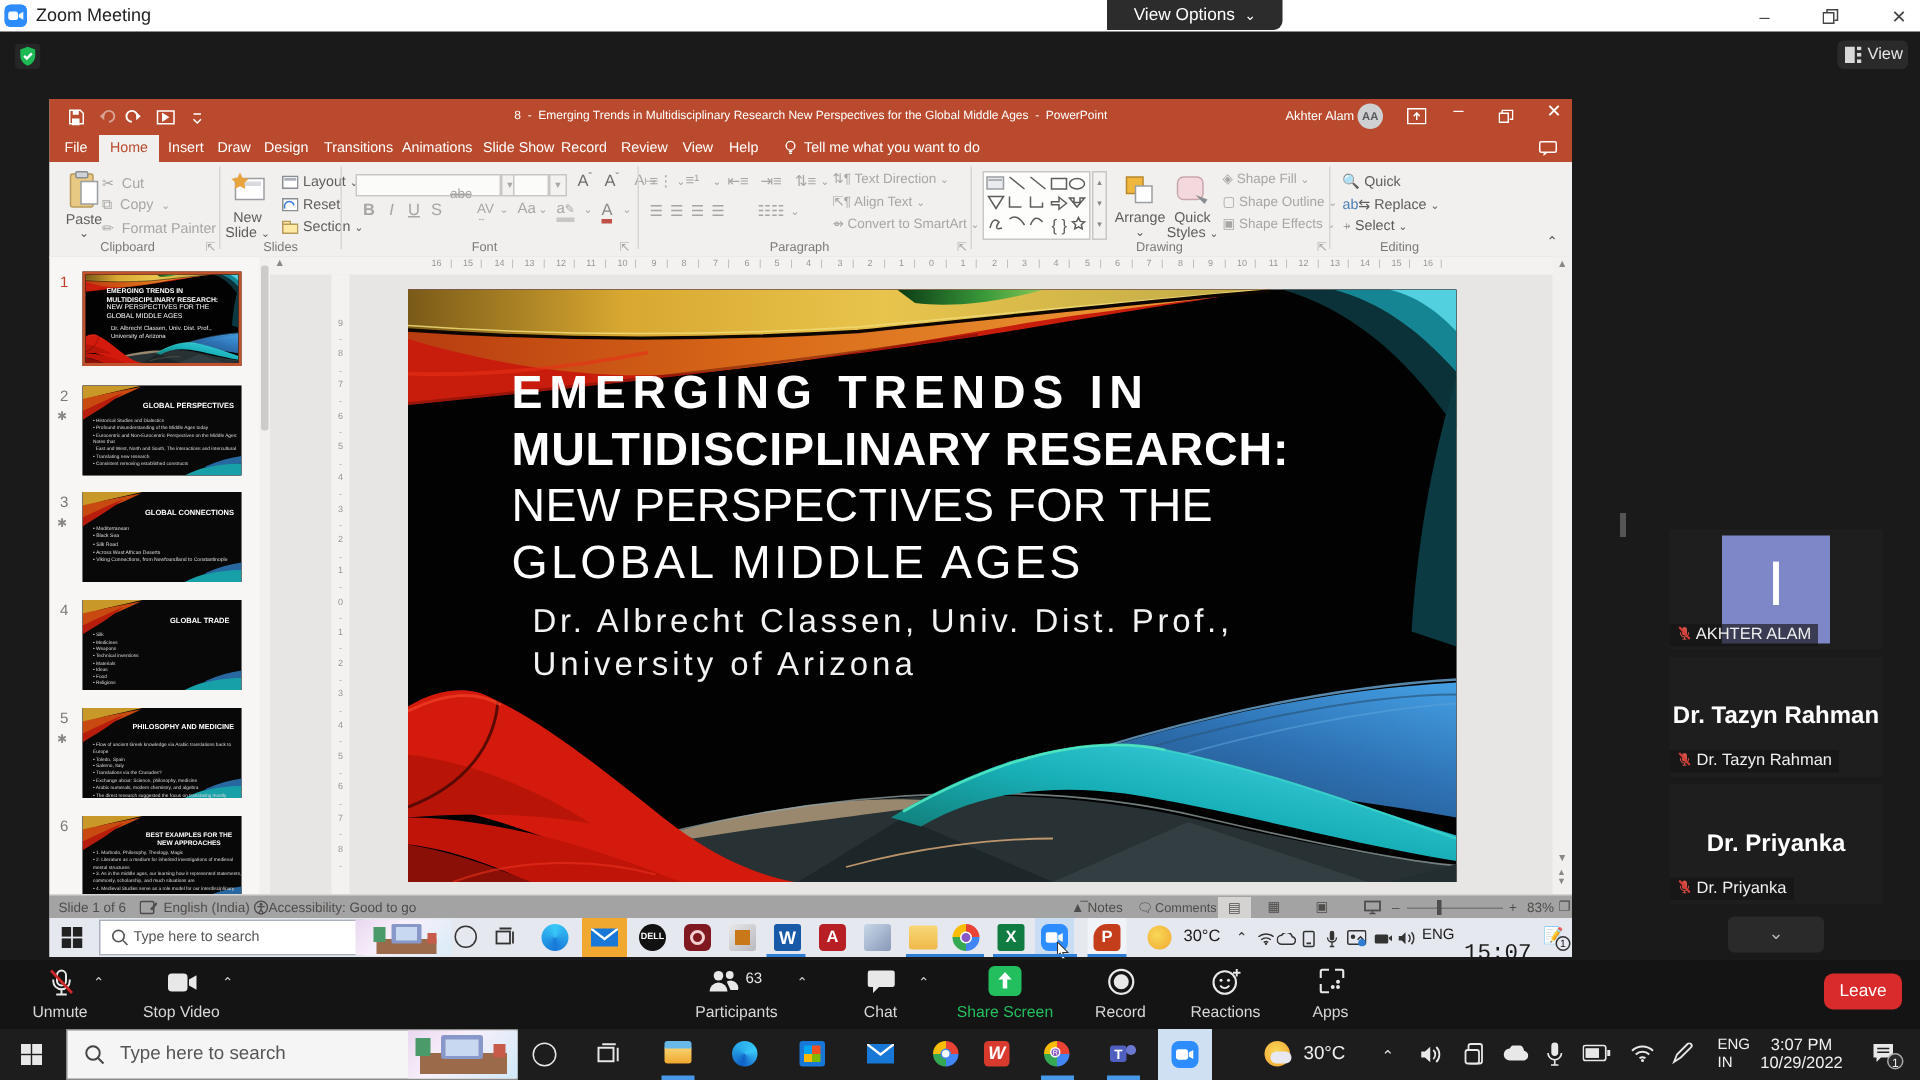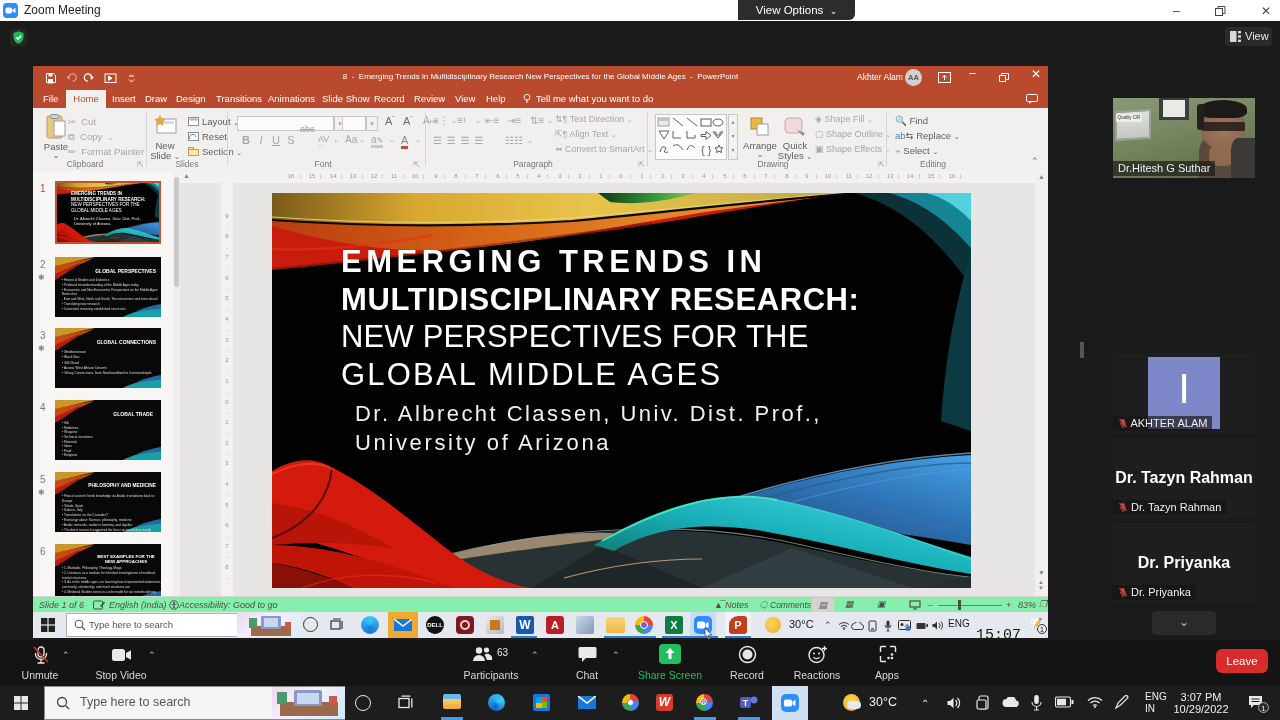--- a/index.html
+++ b/index.html
@@ -26,21 +26,21 @@
   .rbt { font-size:9.5px; color:#5f5d5b; }
   .gray { color:#a8a6a4; }
   
   #thumbs { left:0; top:105px; width:147px; height:425px; background:#f7f6f5; }
   .thumbnum { font-size:10px; color:#7a7876; }
   .thumb { left:22px; width:106px; height:60px; background:#0b0b0b; overflow:hidden; }
   
   #rside { left:147px; top:105px; width:868px; height:425px; background:#e8e6e4; }
   #slide { width:699px; height:395px; background:#000; overflow:hidden; }
   
-  #ppt-status { left:0; top:530px; width:1015px; height:16px; background:#86efac; border-top:1px solid #d8d6d4; font-size:9px; color:#4f4d4b;font-style:italic; }
+  #ppt-status { left:0; top:530px; width:1015px; height:16px; background:#a3a3a3; border-top:1px solid #d8d6d4; font-size:9px; color:#4f4d4b; }
   #ppt-task { left:0; top:546px; width:1015px; height:26px; background:#e5e8ef; }
   
   .tile { left:1113px; width:142px; height:80px; background:#1b1b1b; overflow:hidden; }
   .nlabel { position:absolute; left:0px; bottom:0px; background:rgba(20,20,20,.65); color:#f0f0f0; font-size:11px; line-height:15px; padding:0 5px; white-space:nowrap; }
   .bigname { position:absolute; width:100%; text-align:center; color:#fff; font-weight:bold; font-size:16px; }
   
   #ztoolbar { left:0; top:640px; width:1280px; height:46px; background:#141414; }
   .zlabel { position:absolute; top:29px; width:100%; text-align:center; font-size:10.5px; color:#d8d8d8; }
   .zitem { position:absolute; top:0; height:46px; }
   
@@ -257,21 +257,21 @@
         </svg>
       <div class="a rbt" style="left:744px;top:32px;width:36px;text-align:center;">Quick</div>
       <div class="a rbt" style="left:744px;top:42px;width:36px;text-align:center;">Styles <span style="font-size:7px">⌄</span></div>
       <div class="a gray" style="left:782px;top:6px;font-size:9px;">◈ Shape Fill <span style="font-size:7px">⌄</span></div>
       <div class="a gray" style="left:782px;top:21px;font-size:9px;">▢ Shape Outline <span style="font-size:7px">⌄</span></div>
       <div class="a gray" style="left:782px;top:36px;font-size:9px;">▣ Shape Effects <span style="font-size:7px">⌄</span></div>
       <div class="a grplabel" style="left:690px;width:100px;">Drawing</div>
       <div class="a gray" style="left:845px;top:52px;font-size:8px;">⇱</div>
       <div class="a grpsep" style="left:853px;"></div>
 
-      <div class="a rbt" style="left:862px;top:7px;">🔍 Find</div>
+      <div class="a rbt" style="left:862px;top:7px;">🔍 Quick</div>
       <div class="a rbt" style="left:862px;top:22px;"><span style="color:#4a7eb8">ab</span>⇆ Replace <span style="font-size:7px">⌄</span></div>
       <div class="a rbt" style="left:862px;top:37px;">⍆ Select <span style="font-size:7px">⌄</span></div>
       <div class="a grplabel" style="left:865px;width:70px;">Editing</div>
       <div class="a" style="left:998px;top:48px;color:#5f5d5b;font-size:9px;">⌃</div>
     </div>
     <div class="a" id="thumbs">
       <div class="a thumbnum" style="left:7px;top:12px;color:#c0402a;">1</div>
       <div class="a thumb" style="top:10px;height:63px;border:2px solid #c0522e;"><svg width="102" height="59" viewBox="0 0 699 395" preserveAspectRatio="none">
             <use href="#slideart"></use>
           </svg>
@@ -645,35 +645,20 @@
       <div class="a" style="left:1004px;top:12px;width:10px;height:10px;border-radius:50%;border:1px solid #333;background:#e8ebf2;color:#111;font-size:7px;line-height:9px;text-align:center;">1</div>
       <div class="a" style="left:478px;top:24px;width:26px;height:2px;background:#2f7fd6;"></div>
       <div class="a" style="left:571px;top:24px;width:26px;height:2px;background:#2f7fd6;"></div>
       <div class="a" style="left:597px;top:24px;width:26px;height:2px;background:#2f7fd6;"></div>
       <div class="a" style="left:629px;top:24px;width:26px;height:2px;background:#2f7fd6;"></div>
       <div class="a" style="left:655px;top:24px;width:30px;height:2px;background:#2f7fd6;"></div>
       <div class="a" style="left:692px;top:24px;width:26px;height:2px;background:#2f7fd6;"></div>
     </div>
   </div>
 
-  <div class="a tile" style="top:98px;">
-    <div class="a" style="left:0;top:0;width:142px;height:80px;background:linear-gradient(165deg,#8a9a78 0%,#75855e 45%,#5a6a48 100%);"></div>
-    <div class="a" style="left:2px;top:12px;width:36px;height:30px;background:linear-gradient(#dde2dd,#c2c8c2);border:2px solid #9aa296;transform:skewY(-4deg);"></div>
-    <div class="a" style="left:46px;top:0px;width:30px;height:22px;background:#3a4038;"></div>
-    <div class="a" style="left:50px;top:2px;width:22px;height:17px;background:#e8eae6;"></div>
-    <div class="a" style="left:86px;top:34px;width:46px;height:46px;background:#5a4a3e;border-radius:45% 45% 0 0;"></div>
-    <div class="a" style="left:88px;top:10px;width:44px;height:40px;background:radial-gradient(ellipse at 50% 55%,#a0795e 0%,#8f6a50 60%,#6a4e3a 100%);border-radius:46% 46% 42% 42%;"></div>
-    <div class="a" style="left:86px;top:2px;width:48px;height:18px;background:#1c1a18;border-radius:50% 50% 30% 30%;"></div>
-    <div class="a" style="left:89px;top:24px;width:43px;height:9px;background:rgba(25,22,20,.8);border-radius:2px;"></div>
-    <div class="a" style="left:84px;top:6px;width:7px;height:26px;background:#22201e;border-radius:3px;"></div>
-    <div class="a" style="left:96px;top:46px;width:26px;height:22px;background:#8f6a50;border-radius:40%;"></div>
-    <div class="a" style="left:118px;top:40px;width:24px;height:40px;background:#3c3a36;border-radius:30% 0 0 0;"></div>
-    <div class="a" style="left:3px;top:16px;width:26px;height:8px;background:rgba(240,240,240,.9);font-size:4.5px;color:#333;line-height:8px;text-align:center;">Quality CiR</div>
-    <div class="nlabel" style="bottom:2px;">Dr.Hitesh G Suthar</div>
-  </div>
 
 
 
   <div class="a tile" style="top:353px;background:#1e1e1e;">
     <div class="a" style="left:35px;top:4px;width:72px;height:72px;background:#7e88c8;"></div>
     <div class="a" style="left:35px;top:12px;width:72px;text-align:center;color:#fff;font-size:42px;">I</div>
     <div class="nlabel" style="bottom:2px;"><svg width="10" height="10" viewBox="0 0 12 12" style="vertical-align:-1px;">
           <path d="M6 1.2 a2 2 0 0 1 2 2 V6 a2 2 0 0 1 -4 0 V3.2 a2 2 0 0 1 2 -2 Z" fill="#d05048"></path>
           <path d="M2.8 5.4 V6 a3.2 3.2 0 0 0 6.4 0 V5.4 M6 9.2 V11 M4.4 11 h3.2" stroke="#d05048" fill="none" stroke-width=".9"></path>
           <line x1="1.8" y1="1.2" x2="10.2" y2="10.8" stroke="#d43b34" stroke-width="1.6"></line>

